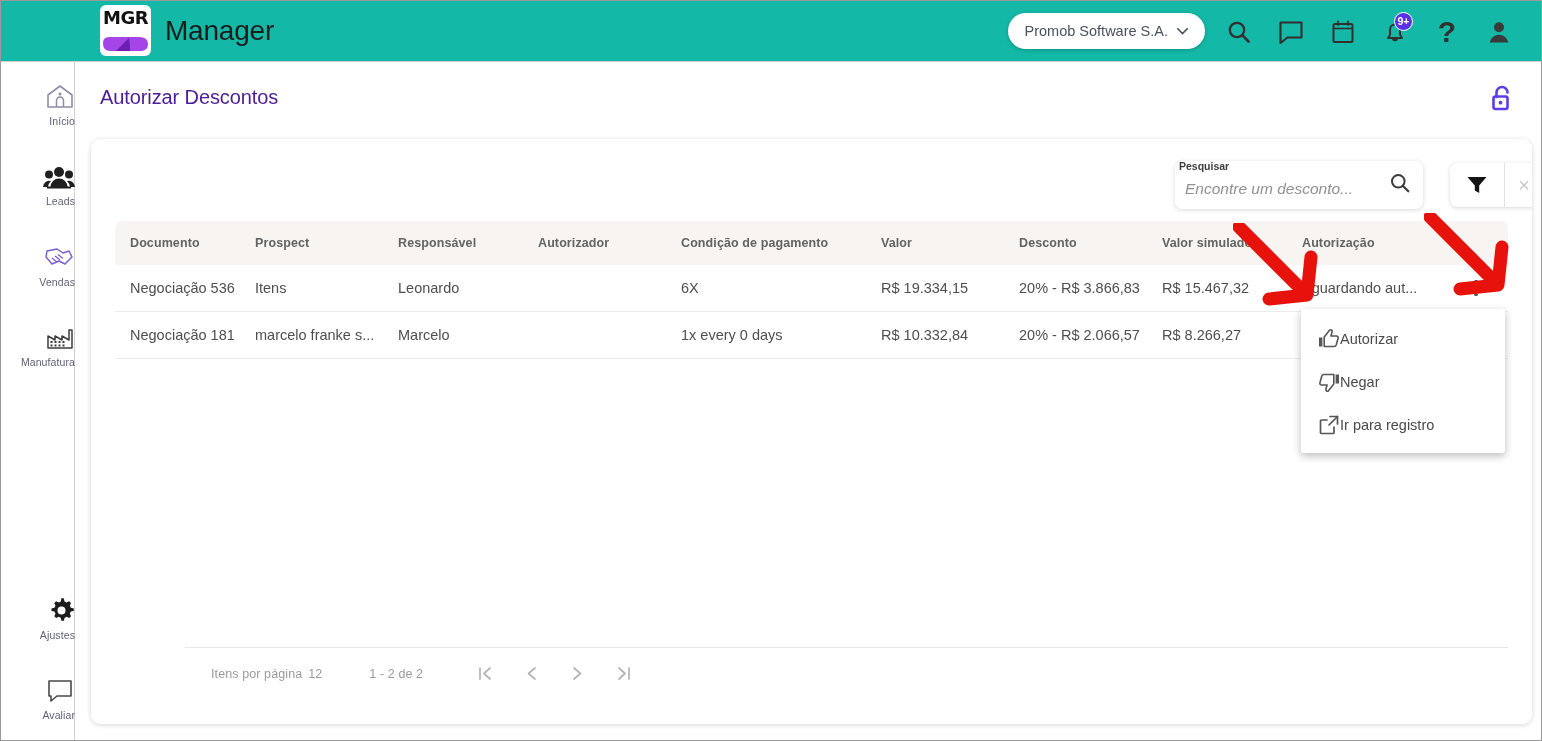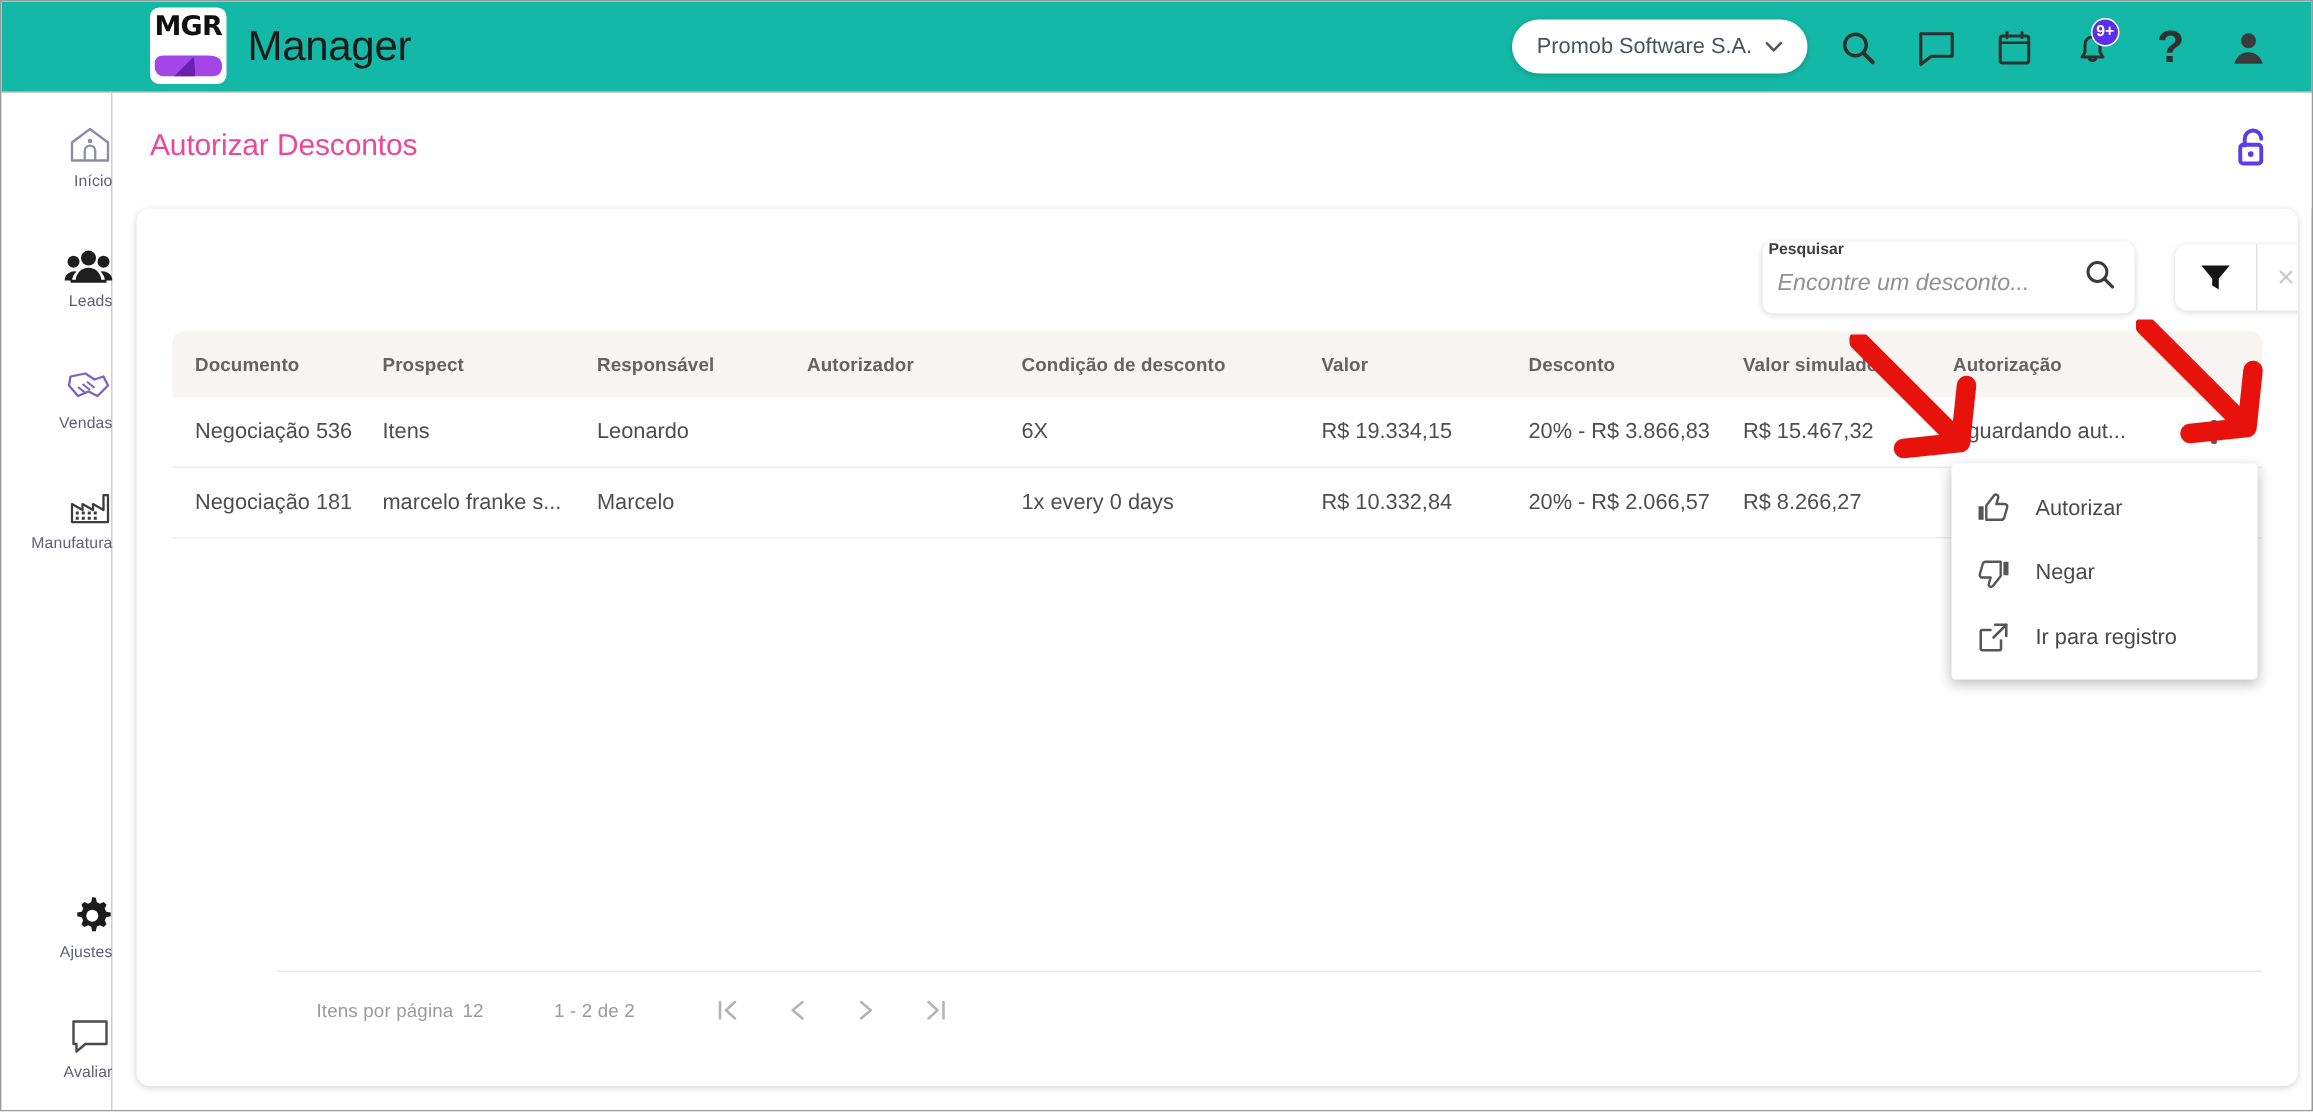--- a/index.html
+++ b/index.html
@@ -137,21 +137,21 @@
   #page-head {
     position: absolute;
     left: 74px; top: 61px;
     width: 1468px; height: 77px;
     background: #ffffff;
   }
   #page-title {
     position: absolute;
     left: 25px; top: 24px;
     font-size: 20px;
-    color: #ec4899;
+    color: #4c1d95;
     font-weight: 400;
     letter-spacing: -0.1px;
   }
   #lock-btn {
     position: absolute;
     right: 27px; top: 22px;
     width: 28px; height: 30px;
     cursor: pointer;
   }
 
@@ -321,21 +321,20 @@
     width: 204px; height: 144px;
     background: #ffffff;
     border-radius: 3px;
     box-shadow: 0 3px 9px rgba(0,0,0,0.27);
     z-index: 60;
     padding: 8px 0;
   }
   .ctx-item {
     height: 43px;
     display: flex; align-items: center;
-    gap: 17px;
     padding: 0 18px 0 17px;
     cursor: pointer;
   }
   .ctx-item .ctx-ico {
     width: 22px; height: 22px;
     display: flex; align-items: center; justify-content: center;
     color: #565656;
   }
   .ctx-item .ctx-label {
     font-size: 14.5px;
@@ -535,21 +534,21 @@
       </div>
     </div>
 
     <div id="table">
 
       <div id="thead" class="trow">
         <div class="cell c-doc">Documento</div>
         <div class="cell c-pros">Prospect</div>
         <div class="cell c-resp">Responsável</div>
         <div class="cell c-auth">Autorizador</div>
-        <div class="cell c-cond">Condição de desconto</div>
+        <div class="cell c-cond">Condição de pagamento</div>
         <div class="cell c-val">Valor</div>
         <div class="cell c-desc">Desconto</div>
         <div class="cell c-sim">Valor simulado</div>
         <div class="cell c-aut2">Autorização</div>
         <div class="cell c-menu"></div>
       </div>
 
       <div class="trow tbody-row">
         <div class="cell c-doc">Negociação 536</div>
         <div class="cell c-pros">Itens</div>

